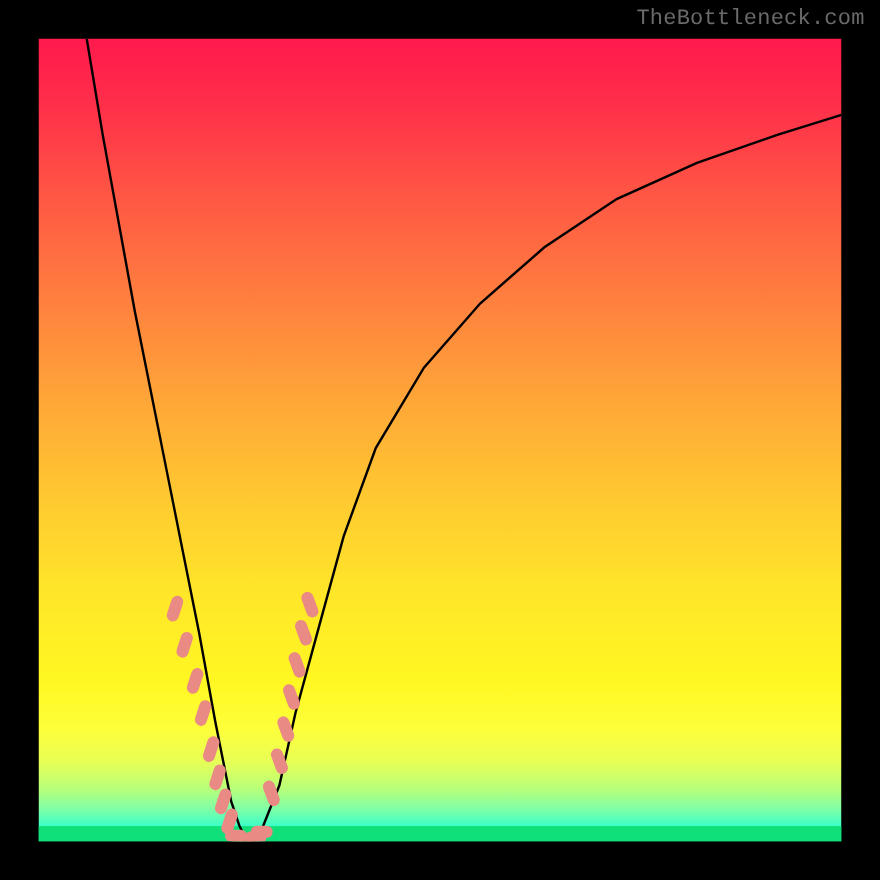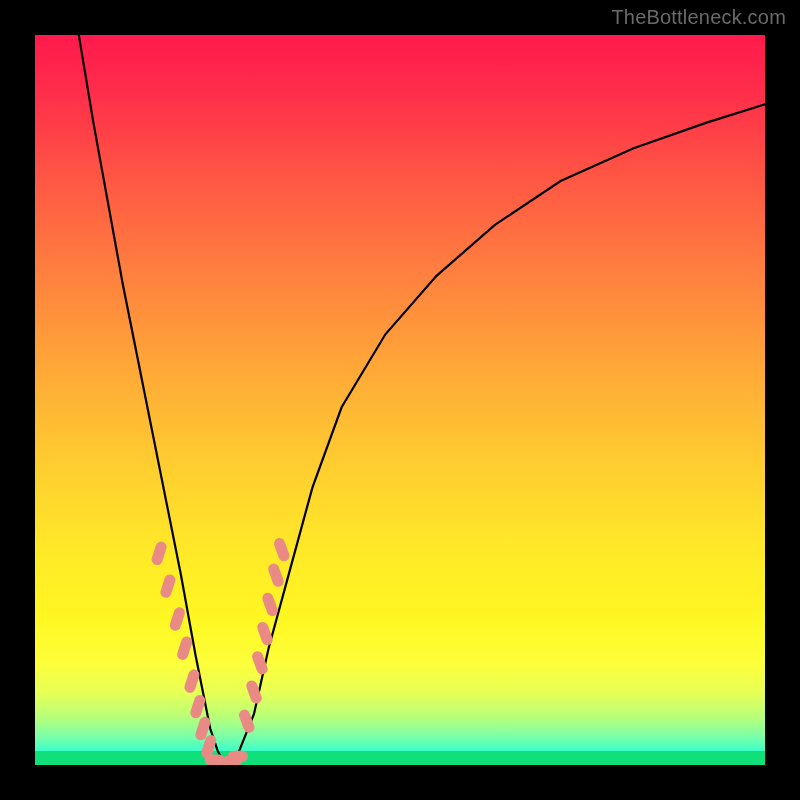--- a/index.html
+++ b/index.html
@@ -10,20 +10,21 @@
     overflow: hidden;
     background: #000;
     font-family: Arial, Helvetica, sans-serif;
   }
   .frame {
     position: absolute;
     left: 0; top: 0;
     width: 800px;
     height: 800px;
     background: #000;
+    font-family: Liberation Mono, monospace;
   }
   .plot-area {
     position: absolute;
     left: 35px;
     top: 35px;
     width: 730px;
     height: 730px;
     overflow: hidden;
   }
   .gradient-bg {

